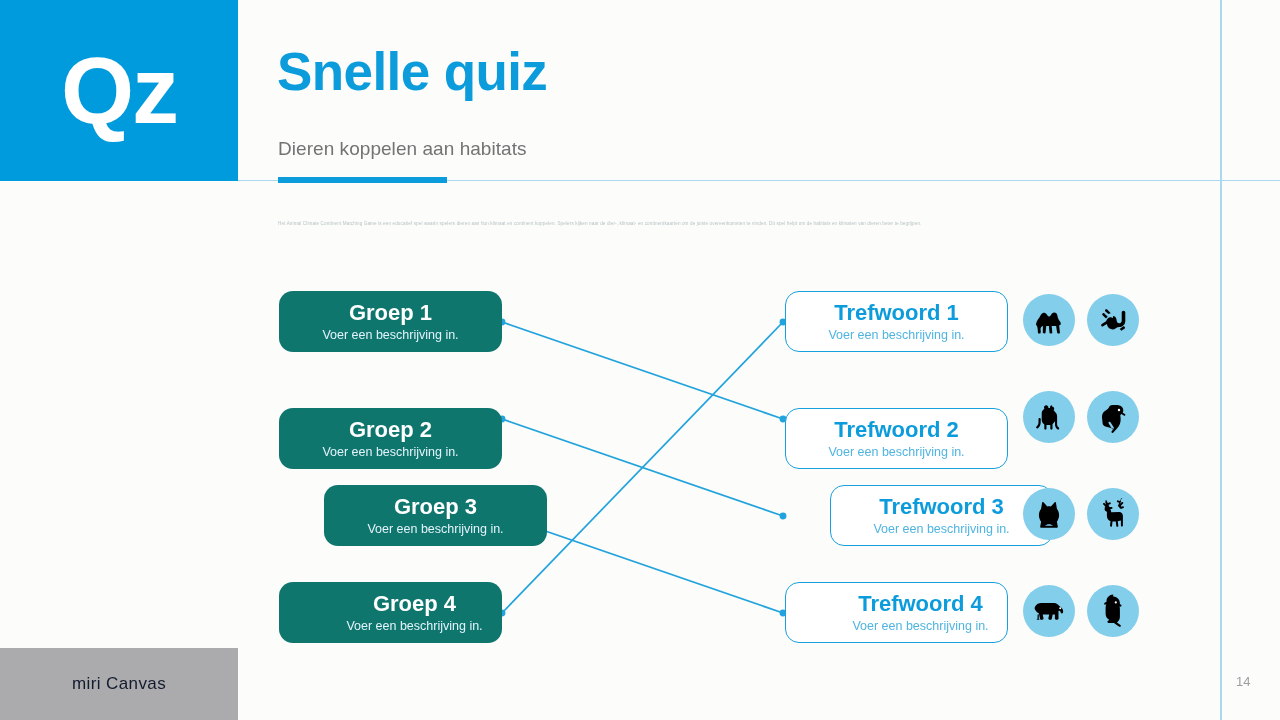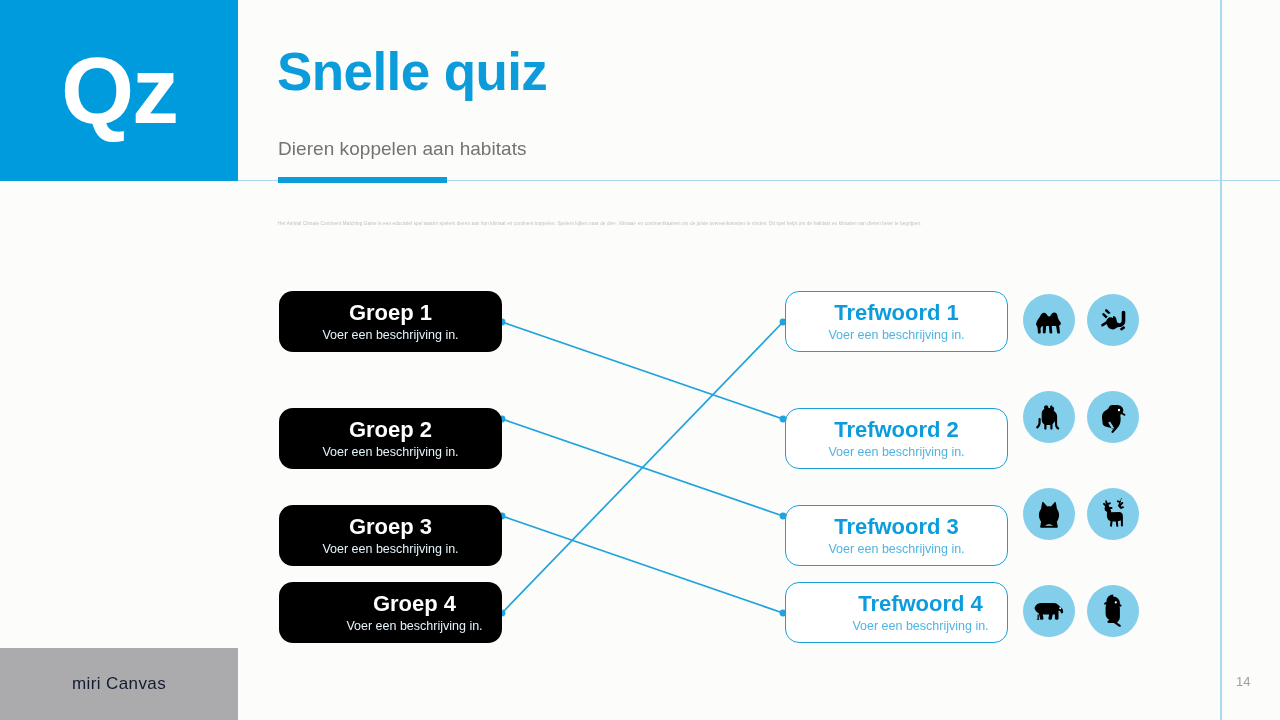--- a/index.html
+++ b/index.html
@@ -81,31 +81,31 @@
   .canvas { position:absolute; left:0; top:0; width:1280px; height:720px; }
   svg.links { position:absolute; left:0; top:0; width:1280px; height:720px; pointer-events:none; }
 
   .card {
     position:absolute; width:223px; height:61px; border-radius:14px;
     display:flex; flex-direction:column; align-items:center; justify-content:center;
   }
   .card .ct { font-size:22px; font-weight:700; line-height:1.1; white-space:nowrap; }
   .card .cs { font-size:12.5px; font-weight:400; margin-top:3px; white-space:nowrap; }
 
-  .card.left { left:279px; background:#000000; }
+  .card.left { left:279px; background:#0f766e; }
   .card.left .ct { color:#FFFFFF; }
   .card.left .cs { color:#E4F4FC; }
 
   .card.right { left:785px; background:#FFFFFF; border:1.6px solid #18A0DC; }
   .card.right .ct { color:#0C9CDC; }
   .card.right .cs { color:#4FB4E0; }
 
   .r0 { top:291px; }
   .r1 { top:408px; }
-  .r2 { top:505px; }
+  .r2 { top:485px;margin-left:45px; }
   .r3 { top:582px;padding-left:48px; }
 
   .iconwrap { position:absolute; width:52px; height:52px; border-radius:50%;
               background:#82CEEB; display:flex; align-items:center; justify-content:center; }
   .ic-a { left:1023px; }
   .ic-b { left:1087px; }
   .i0 { top:294px; } .i1 { top:391px; } .i2 { top:488px; } .i3 { top:585px; }
   .iconwrap svg { display:block; }
 
   .pagenum {

